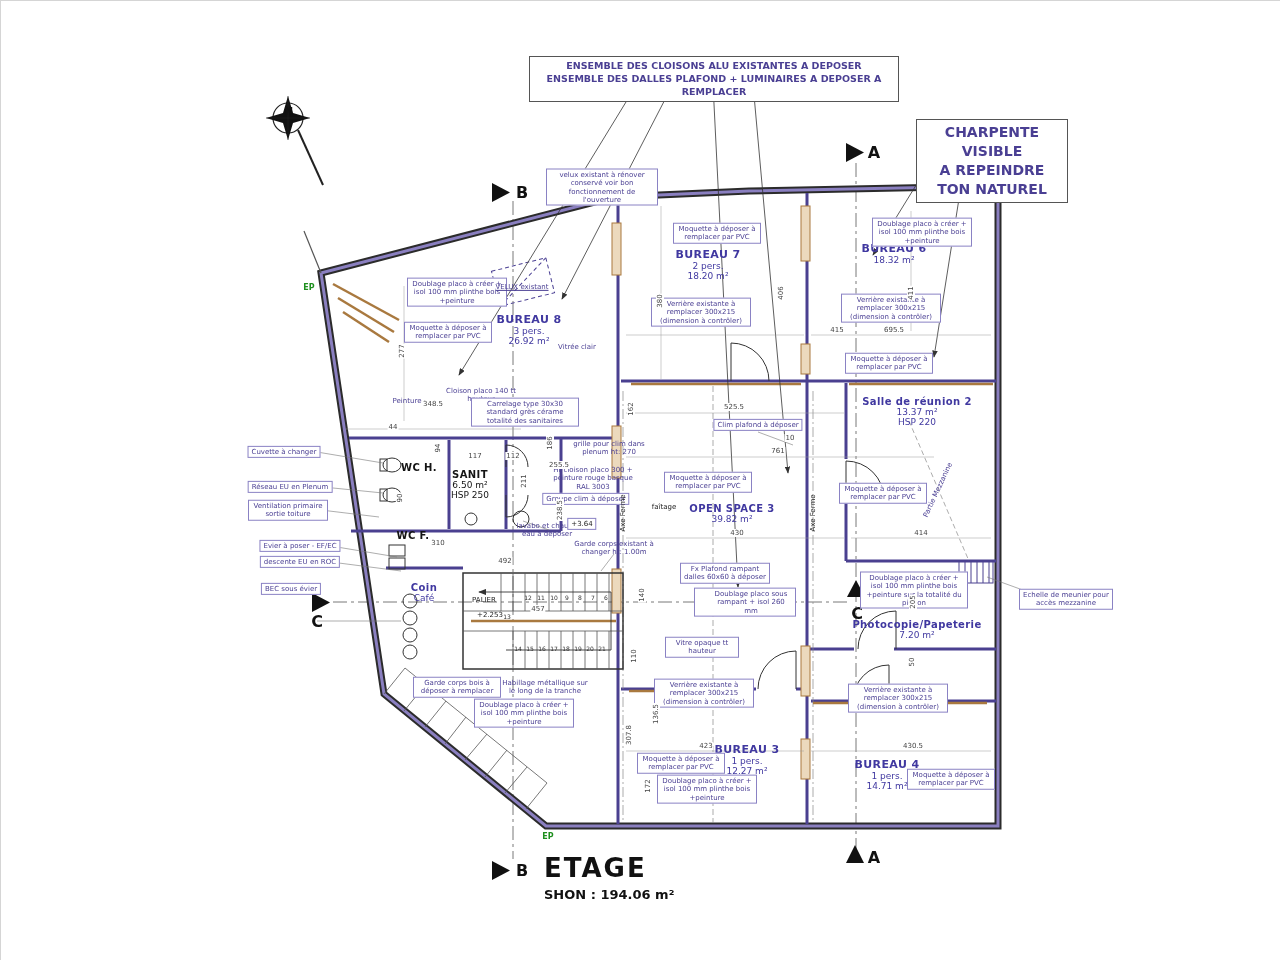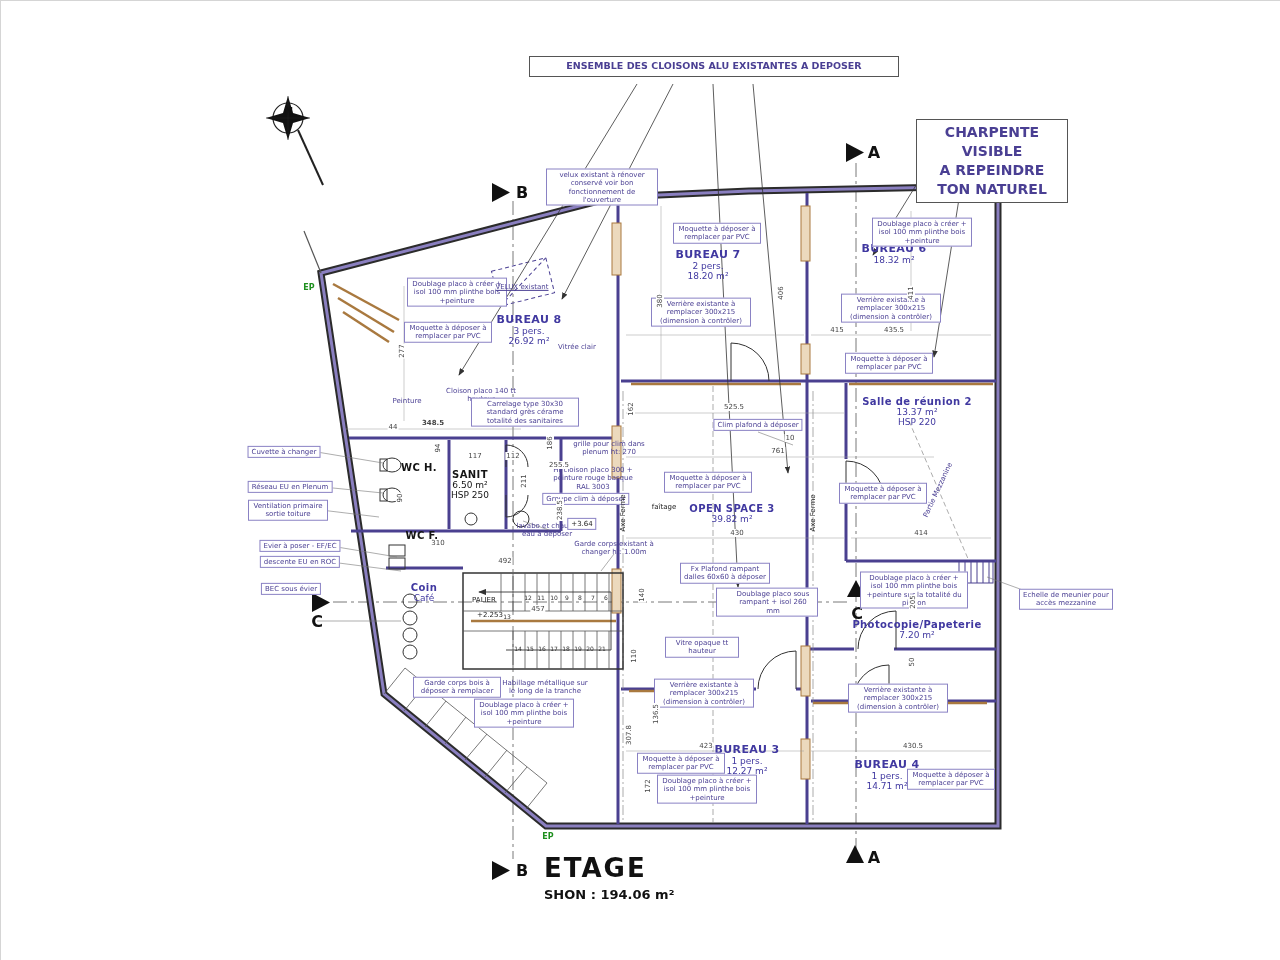--- a/index.html
+++ b/index.html
@@ -208,20 +208,21 @@
       <path d="M625,537 H843 M850,537 H990"></path>
       <path d="M625,334 H803 M810,334 H990"></path>
       <path d="M625,750 H803 M810,750 H990"></path>
       <path d="M660,205 V378"></path>
       <path d="M910,210 V330"></path>
     </g>
   </svg>
 
   <div class="note-box" style="left:528px;top:55px;width:352px;">
     <div>ENSEMBLE DES CLOISONS ALU EXISTANTES A DEPOSER</div>
+    <div>ENSEMBLE DES DALLES PLAFOND + LUMINAIRES A DEPOSER A REMPLACER</div>
   </div>
 
   <div class="note-box" style="left:915px;top:118px;width:134px;font-size:14px;">
     <div>CHARPENTE VISIBLE</div>
     <div>A REPEINDRE TON NATUREL</div>
   </div>
 
   <div class="north-n" style="left:288px;top:110px;">N</div>
 
   <div class="section-letter" style="left:873px;top:151px;">A</div>
@@ -275,21 +276,21 @@
         <div class="rs">14.71 m²</div>
       </div>
       <div class="room dark" style="left: 469px; top: 483px;">
         <div class="rn">SANIT</div>
         <div class="rs">6.50 m²</div>
         <div class="rs">HSP 250</div>
       </div>
       <div class="room dark" style="left: 418px; top: 466px;">
         <div class="rn">WC H.</div>
       </div>
-      <div class="room dark" style="left: 421px; top: 496px; margin-top: 38px;">
+      <div class="room dark" style="left: 412px; top: 496px; margin-top: 38px;">
         <div class="rn">WC F.</div>
       </div>
       <div class="room small" style="left: 423px; top: 591px;">
         <div class="rn">Coin</div>
         <div class="rs">Café</div>
       </div>
     </div>
   <div id="annotations-layer">
       <div class="txt boxed" style="left: 601px; top: 186px; max-width: 104px; transform: translate(-50%, -50%);">velux existant à rénover conservé voir bon fonctionnement de l'ouverture</div>
       <div class="txt boxed" style="left: 456px; top: 291px; max-width: 92px; transform: translate(-50%, -50%);">Doublage placo à créer + isol 100 mm plinthe bois +peinture</div>
@@ -310,21 +311,21 @@
       <div class="txt boxed" style="left: 287px; top: 509px; max-width: 72px; transform: translate(-50%, -50%);">Ventilation primaire sortie toiture</div>
       <div class="txt" style="left: 592px; top: 477px; max-width: 95px; transform: translate(-50%, -50%);">Ht cloison placo 300 + peinture rouge basque RAL 3003</div>
       <div class="txt boxed" style="left: 585px; top: 498px; max-width: 85px; transform: translate(-50%, -50%);">Groupe clim à déposer</div>
       <div class="txt boxed" style="left: 707px; top: 481px; max-width: 80px; transform: translate(-50%, -50%);">Moquette à déposer à remplacer par PVC</div>
       <div class="txt boxed" style="left: 882px; top: 492px; max-width: 80px; transform: translate(-50%, -50%);">Moquette à déposer à remplacer par PVC</div>
       <div class="txt" style="left: 546px; top: 529px; max-width: 72px; transform: translate(-50%, -50%);">lavabo et chauffe eau à déposer</div>
       <div class="txt boxed" style="left: 299px; top: 545px; max-width: 82px; transform: translate(-50%, -50%);">Evier à poser - EF/EC</div>
       <div class="txt boxed" style="left: 299px; top: 561px; max-width: 82px; transform: translate(-50%, -50%);">descente EU en ROC</div>
       <div class="txt" style="left: 613px; top: 547px; max-width: 80px; transform: translate(-50%, -50%);">Garde corps existant à changer ht: 1.00m</div>
       <div class="txt boxed" style="left: 724px; top: 572px; max-width: 82px; transform: translate(-50%, -50%);">Fx Plafond rampant dalles 60x60 à déposer</div>
-      <div class="txt boxed" style="left: 766px; top: 601px; max-width: 82px; transform: translate(-50%, -50%); padding-left: 15px;">Doublage placo sous rampant + isol 260 mm</div>
+      <div class="txt boxed" style="left: 744px; top: 601px; max-width: 82px; transform: translate(-50%, -50%); padding-left: 15px;">Doublage placo sous rampant + isol 260 mm</div>
       <div class="txt boxed" style="left: 913px; top: 589px; max-width: 100px; transform: translate(-50%, -50%);">Doublage placo à créer + isol 100 mm plinthe bois +peinture sur la totalité du pignon</div>
       <div class="txt boxed" style="left: 1065px; top: 598px; max-width: 86px; transform: translate(-50%, -50%);">Echelle de meunier pour accès mezzanine</div>
       <div class="txt boxed" style="left: 290px; top: 588px; max-width: 64px; transform: translate(-50%, -50%);">BEC sous évier</div>
       <div class="txt boxed" style="left: 701px; top: 646px; max-width: 66px; transform: translate(-50%, -50%);">Vitre opaque tt hauteur</div>
       <div class="txt" style="left: 544px; top: 686px; max-width: 88px; transform: translate(-50%, -50%);">Habillage métallique sur le long de la tranche</div>
       <div class="txt boxed" style="left: 456px; top: 686px; max-width: 80px; transform: translate(-50%, -50%);">Garde corps bois à déposer à remplacer</div>
       <div class="txt boxed" style="left: 523px; top: 712px; max-width: 92px; transform: translate(-50%, -50%);">Doublage placo à créer + isol 100 mm plinthe bois +peinture</div>
       <div class="txt boxed" style="left: 703px; top: 692px; max-width: 92px; transform: translate(-50%, -50%);">Verrière existante à remplacer 300x215 (dimension à contrôler)</div>
       <div class="txt boxed" style="left: 897px; top: 697px; max-width: 92px; transform: translate(-50%, -50%);">Verrière existante à remplacer 300x215 (dimension à contrôler)</div>
       <div class="txt boxed" style="left: 680px; top: 762px; max-width: 80px; transform: translate(-50%, -50%);">Moquette à déposer à remplacer par PVC</div>
@@ -335,38 +336,38 @@
       <div class="txt" style="left: 937px; top: 489px; white-space: nowrap; transform: translate(-50%, -50%) rotate(-65deg);">Partie Mezzanine</div>
       <div class="txt k" style="left: 622px; top: 512px; white-space: nowrap; transform: translate(-50%, -50%) rotate(-90deg);">Axe Ferme</div>
       <div class="txt k" style="left: 812px; top: 512px; white-space: nowrap; transform: translate(-50%, -50%) rotate(-90deg);">Axe Ferme</div>
       <div class="txt k" style="left: 483px; top: 599px; white-space: nowrap; transform: translate(-50%, -50%);">PALIER</div>
       <div class="txt k" style="left: 489px; top: 614px; white-space: nowrap; transform: translate(-50%, -50%);">+2.253</div>
       <div class="txt boxed k" style="left: 581px; top: 523px; white-space: nowrap; transform: translate(-50%, -50%); text-align: center;">+3.64</div>
       <div class="txt g" style="left: 308px; top: 287px; white-space: nowrap; transform: translate(-50%, -50%);">EP</div>
       <div class="txt g" style="left: 547px; top: 836px; white-space: nowrap; transform: translate(-50%, -50%);">EP</div>
     </div>
   <div id="dimensions-layer">
-      <div class="dim" style="left: 432px; top: 422px; font-weight: bold;">348.5</div>
+      <div class="dim" style="left: 432px; top: 403px;">348.5</div>
       <div class="dim v" style="left: 401px; top: 350px;">277</div>
       <div class="dim" style="left: 392px; top: 426px;">44</div>
       <div class="dim v" style="left: 437px; top: 447px;">94</div>
       <div class="dim" style="left: 474px; top: 455px;">117</div>
       <div class="dim" style="left: 512px; top: 455px;">112</div>
       <div class="dim v" style="left: 549px; top: 442px;">186</div>
       <div class="dim" style="left: 558px; top: 464px;">255.5</div>
       <div class="dim v" style="left: 523px; top: 480px;">211</div>
       <div class="dim v" style="left: 559px; top: 509px;">238.5</div>
       <div class="dim" style="left: 504px; top: 560px;">492</div>
       <div class="dim" style="left: 437px; top: 542px;">310</div>
       <div class="dim" style="left: 537px; top: 608px;">457</div>
       <div class="dim" style="left: 733px; top: 406px;">525.5</div>
       <div class="dim" style="left: 777px; top: 450px;">761</div>
       <div class="dim" style="left: 736px; top: 532px;">430</div>
       <div class="dim" style="left: 920px; top: 532px;">414</div>
-      <div class="dim" style="left: 893px; top: 329px;">435.5</div>
+      <div class="dim" style="left: 893px; top: 329px;">695.5</div>
       <div class="dim" style="left: 788px; top: 329px; margin-left: 48px;">415</div>
       <div class="dim v" style="left: 910px; top: 292px;">411</div>
       <div class="dim v" style="left: 780px; top: 292px;">406</div>
       <div class="dim v" style="left: 659px; top: 300px;">380</div>
       <div class="dim v" style="left: 630px; top: 408px;">162</div>
       <div class="dim" style="left: 892px; top: 745px; margin-left: 20px;">430.5</div>
       <div class="dim" style="left: 705px; top: 745px;">423</div>
       <div class="dim v" style="left: 647px; top: 785px;">172</div>
       <div class="dim v" style="left: 628px; top: 734px;">307.8</div>
       <div class="dim v" style="left: 655px; top: 713px;">136.5</div>

